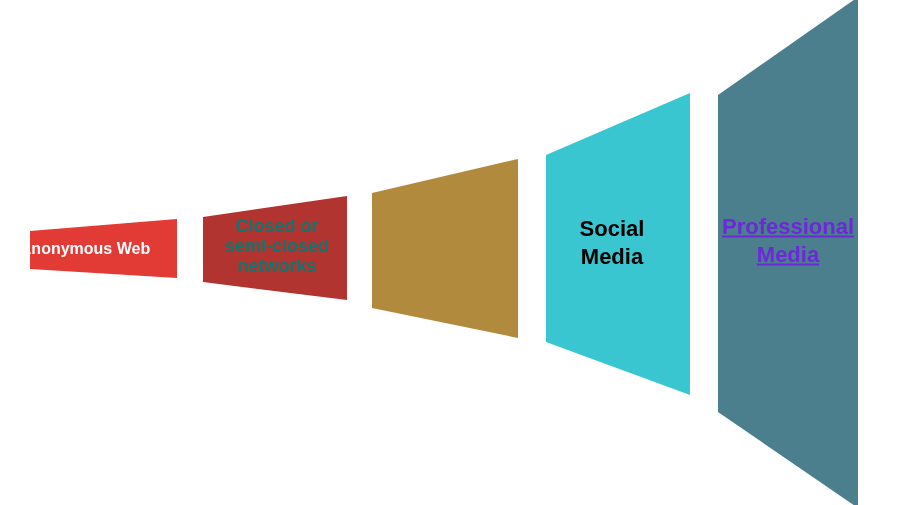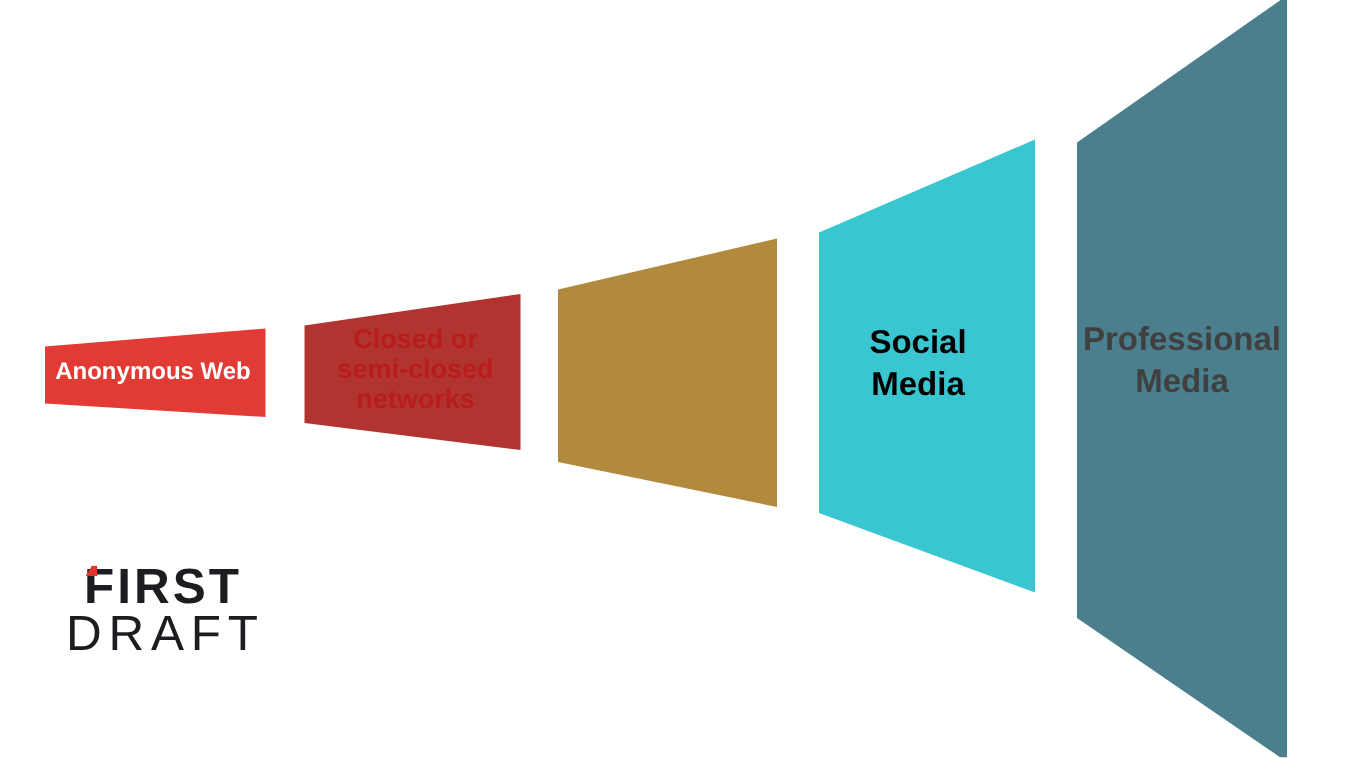--- a/index.html
+++ b/index.html
@@ -24,21 +24,21 @@
   .seg-label {
     position: absolute;
     transform: translate(-50%, -50%);
     color: #ffffff;
     font-weight: bold;
     text-align: center;
     line-height: 1.15;
     white-space: pre-line;
     pointer-events: none;
   }
-  .seg-label.s1 { left: 102px; top: 249px; width: 150px; font-size: 16px; }
+  .seg-label.s1 { left: 85px; top: 249px; width: 150px; font-size: 16px; }
   .seg-label.s2 { left: 277px; top: 247px; width: 118px; font-size: 18px; line-height: 1.1; }
   .seg-label.s3 { left: 446px; top: 248px; width: 142px; font-size: 20px; }
   .seg-label.s4 { left: 612px; top: 242px; width: 100px; font-size: 22px; line-height: 1.25; }
   .seg-label.s5 { left: 788px; top: 240px; width: 150px; font-size: 22px; line-height: 1.25; }
   .logo {
     position: absolute;
     left: 44px;
     top: 376px;
     color: #1d1d21;
   }
@@ -73,32 +73,25 @@
   <svg class="funnel-svg" width="900" height="505" viewBox="0 0 900 505">
     <polygon points="30,231 177,219 177,278 30,269" fill="#e23b35"></polygon>
     <polygon points="203,217 347,196 347,300 203,282" fill="#b23431"></polygon>
     <polygon points="372,193 518,159 518,338 372,308" fill="#b18a3e"></polygon>
     <polygon points="546,155 690,93 690,395 546,342" fill="#3ac6d0"></polygon>
     <polygon points="718,95 858,-3 858,508 718,412" fill="#4c7f8d"></polygon>
   </svg>
 
   <div class="seg-label s1" style="color: rgb(255, 255, 255);">Anonymous Web</div>
 
-  <div class="seg-label s2" style="color: #b91c1c;">Closed or
+  <div class="seg-label s2" style="color: #0f766e;">Closed or
 semi-closed
 networks</div>
 
 
   <div class="seg-label s4" style="color: #000000;">Social
 Media</div>
 
-  <div class="seg-label s5" style="color: #404040;">Professional
+  <div class="seg-label s5" style="color: #6d28d9; text-decoration: underline;">Professional
 Media</div>
 
-  <div class="logo" style="color: rgb(29, 29, 33);">
-    <div class="logo-line1">
-      <span class="logo-accent" style="background: rgb(224, 52, 47);"></span>
-      <span>FIRST</span>
-    </div>
-    <div class="logo-line2">DRAFT</div>
-  </div>
 
 </div>
 
 </body></html>

